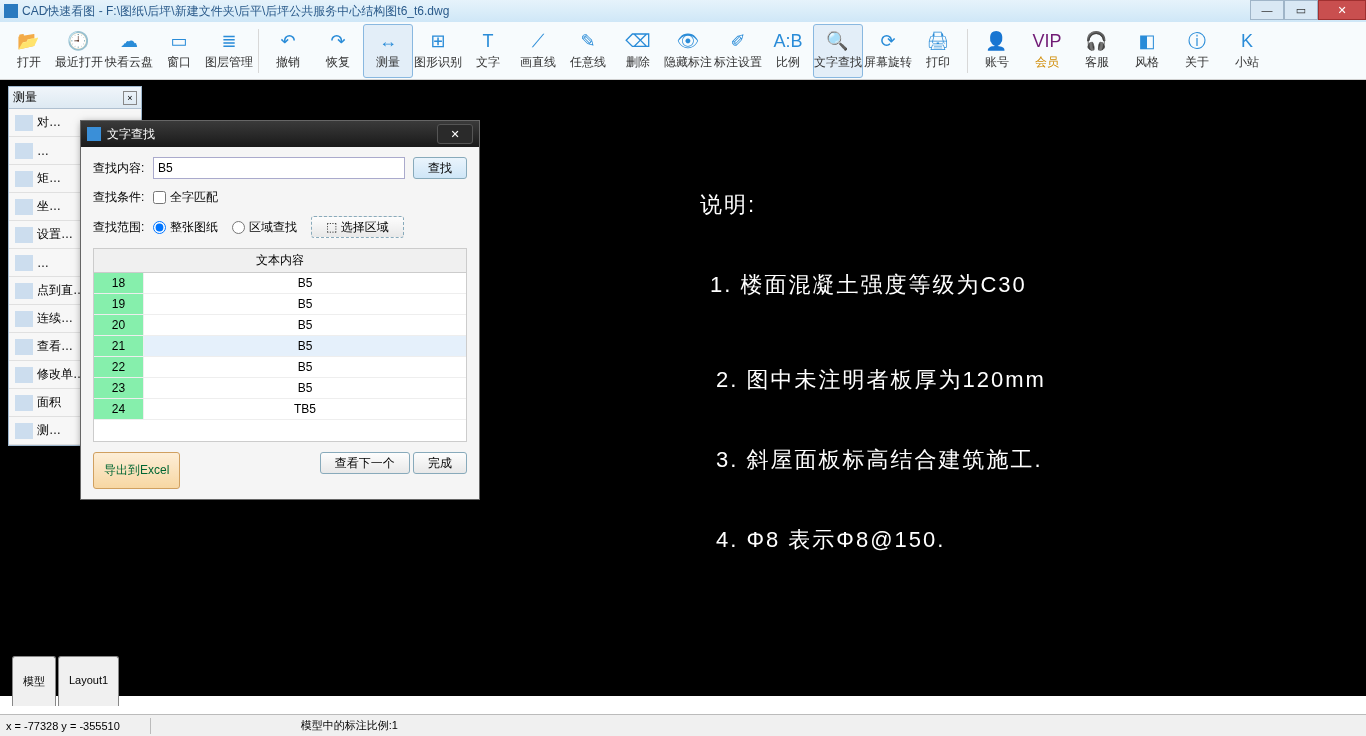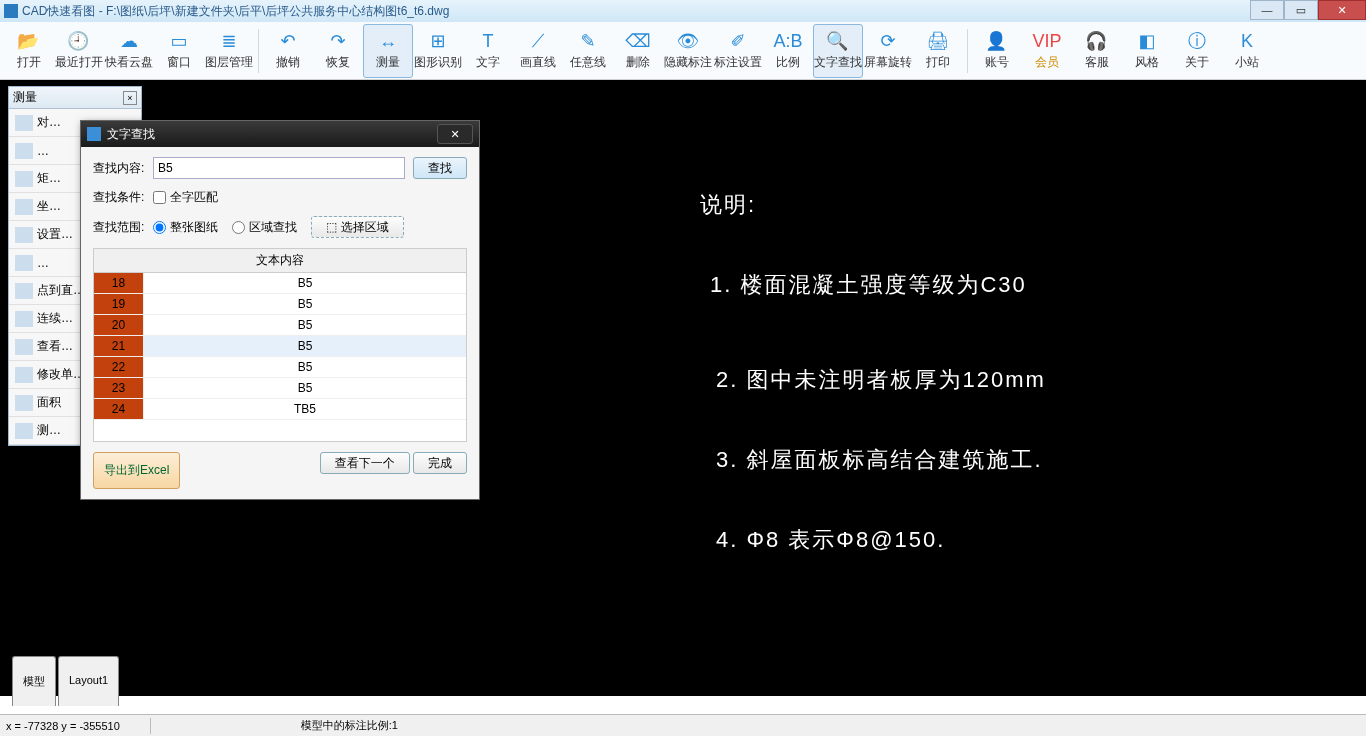--- a/index.html
+++ b/index.html
@@ -10,21 +10,21 @@
 .win-controls { position: absolute; right: 0; top: 0; display: flex; }
 .win-btn { width: 34px; height: 20px; display: flex; align-items: center; justify-content: center; font-size: 11px; }
 .win-min, .win-max { background: #d9e8f4; border: 1px solid #a0b5c8; color: #333; }
 .win-close { background: #c94f4f; color: #fff; width: 48px; border: 1px solid #a03030; }
 
 .toolbar { height: 58px; background: #f7fbfd; border-bottom: 1px solid #d0d0d0; display: flex; align-items: center; padding: 2px 4px; }
 .tool-btn { width: 50px; height: 54px; display: flex; flex-direction: column; align-items: center; justify-content: center; font-size: 12px; color: #333; cursor: pointer; }
 .tool-btn.active { background: #e3eef8; border: 1px solid #89b8e0; border-radius: 3px; }
 .tool-btn.vip { color: #d08a00; }
 .tool-icon { width: 24px; height: 22px; display: flex; align-items: center; justify-content: center; font-size: 18px; color: #2a8cd8; margin-bottom: 2px; }
-.tool-icon.vip { color: #ef4444; }
+.tool-icon.vip { color: #701a75; }
 .tool-divider { width: 1px; height: 44px; background: #d8d8d8; margin: 0 4px; }
 
 .doc-tabs { height: 22px; background: #e8e8e8; display: flex; align-items: flex-end; padding-left: 160px; }
 .doc-tab { height: 20px; background: #f3f3f3; border: 1px solid #b0b0b0; border-bottom: none; padding: 2px 8px; font-size: 11px; display: flex; align-items: center; border-radius: 3px 3px 0 0; }
 .doc-tab-close { margin-left: 6px; color: #666; font-size: 10px; }
 
 .side-panel { position: absolute; left: 8px; top: 86px; width: 134px; background: #f7f7f7; border: 1px solid #9fb8cf; z-index: 4; }
 .side-panel-title { height: 22px; background: linear-gradient(#f0f5fa, #dde9f2); border-bottom: 1px solid #b0c0d0; padding: 0 4px; display: flex; align-items: center; font-size: 12px; justify-content: space-between; }
 .side-close { width: 14px; height: 14px; border: 1px solid #888; font-size: 9px; display: flex; align-items: center; justify-content: center; }
 .side-item { height: 28px; border-bottom: 1px solid #e0e0e0; display: flex; align-items: center; padding: 0 6px; font-size: 12px; cursor: pointer; }
@@ -42,21 +42,21 @@
 .dlg-input { flex: 1; height: 22px; border: 1px solid #aac; padding: 0 4px; font-size: 12px; margin-right: 8px; }
 .dlg-btn { height: 22px; padding: 0 14px; background: linear-gradient(#fdfdfd, #e8e8e8); border: 1px solid #8ab; border-radius: 3px; font-size: 12px; cursor: pointer; }
 .dlg-btn.primary { background: linear-gradient(#eaf4fc, #cfe6f7); }
 .dlg-radio, .dlg-check { margin-right: 4px; }
 .dlg-opt { margin-right: 14px; display: inline-flex; align-items: center; }
 
 .result-table { border: 1px solid #ccc; background: #fff; height: 194px; overflow-y: auto; margin-bottom: 10px; }
 .rt-header { background: #f0f0f0; border-bottom: 1px solid #ccc; text-align: center; font-size: 12px; padding: 3px; font-weight: normal; position: sticky; top: 0; }
 .rt-row { display: flex; border-bottom: 1px solid #eee; font-size: 12px; }
 .rt-row.selected { background: #e5f0fb; justify-content: center; }
-.rt-idx { width: 50px; text-align: center; padding: 3px; border-right: 1px solid #eee; background: #c2410c; }
+.rt-idx { width: 50px; text-align: center; padding: 3px; border-right: 1px solid #eee; background: #86efac; }
 .rt-val { flex: 1; text-align: center; padding: 3px; }
 .dlg-footer { display: flex; justify-content: space-between; }
 .btn-export { background: linear-gradient(#fdeed7, #f7d7a3); border: 1px solid #d0a060; color: #063; height: 37px; padding: 0 10px; border-radius: 3px; font-size: 12px; cursor: pointer; }
 
 .layout-tabs { position: absolute; left: 12px; bottom: 30px; display: flex; }
 .layout-tab { background: #f0f0f0; border: 1px solid #888; border-bottom: none; padding: 17px 10px; font-size: 11px; border-radius: 3px 3px 0 0; margin-right: 2px; cursor: pointer; }
 
 .statusbar { position: absolute; left: 0; right: 0; bottom: 0; height: 22px; background: #f0f0f0; border-top: 1px solid #bbb; display: flex; align-items: center; font-size: 11px; padding: 0 6px; }
 .status-seg { margin-right: 20px; }
 .status-divider { width: 1px; height: 16px; background: #bbb; margin: 0 10px; }

